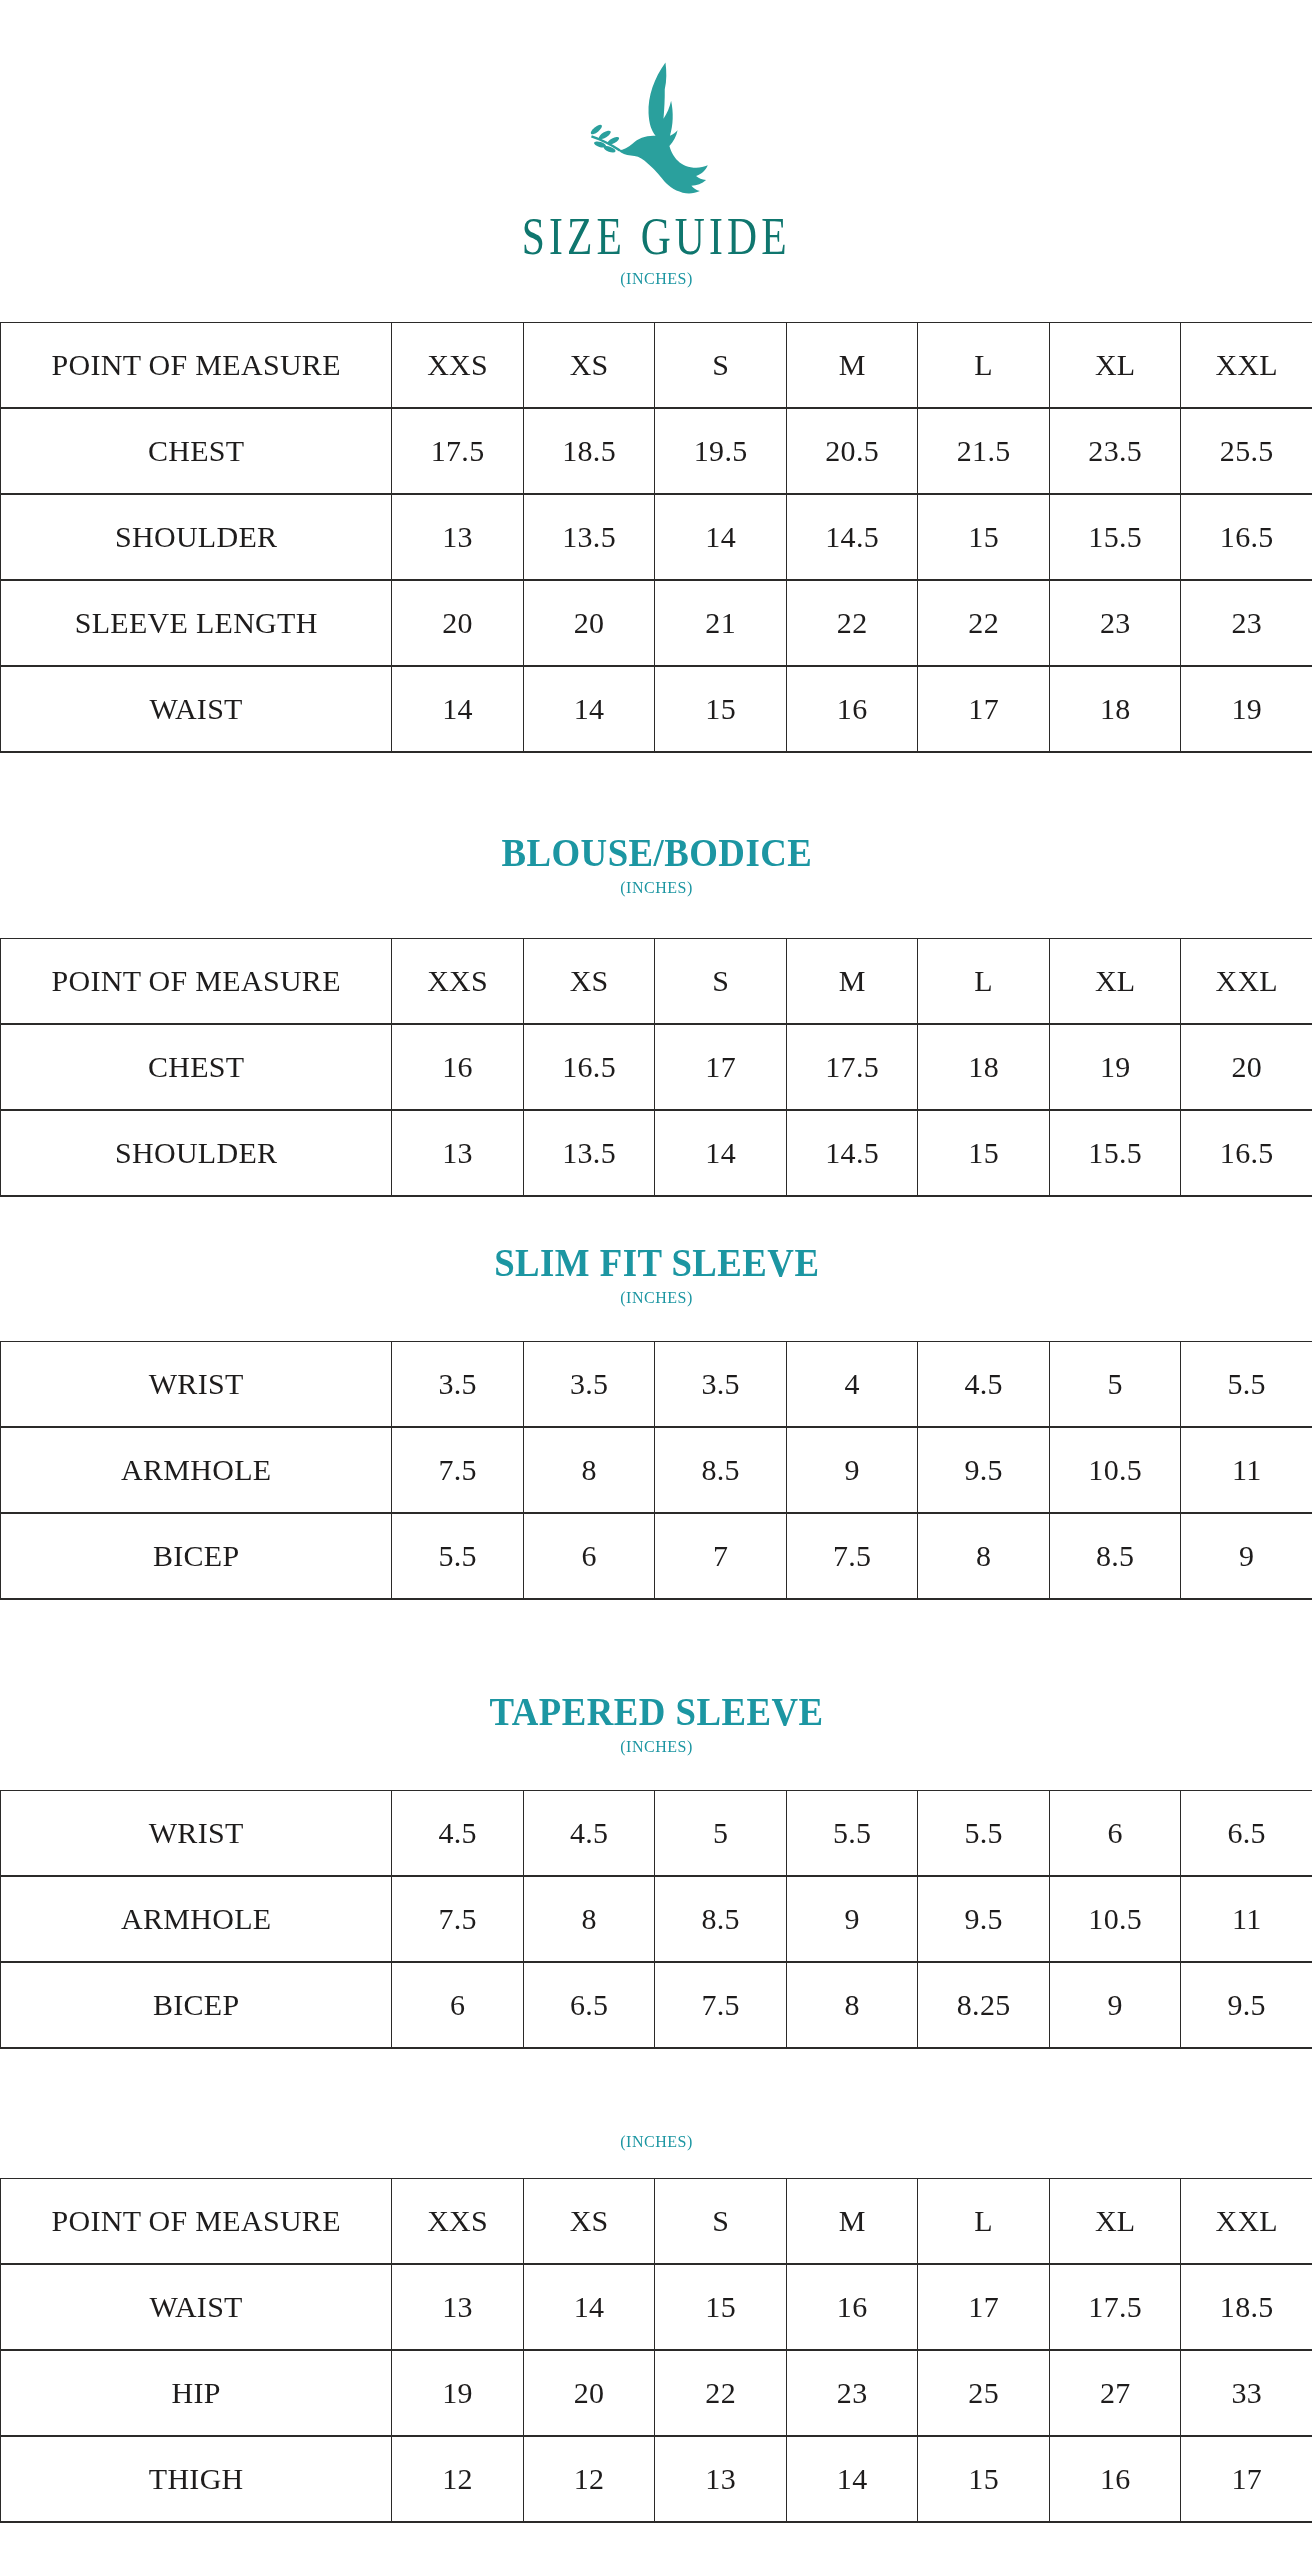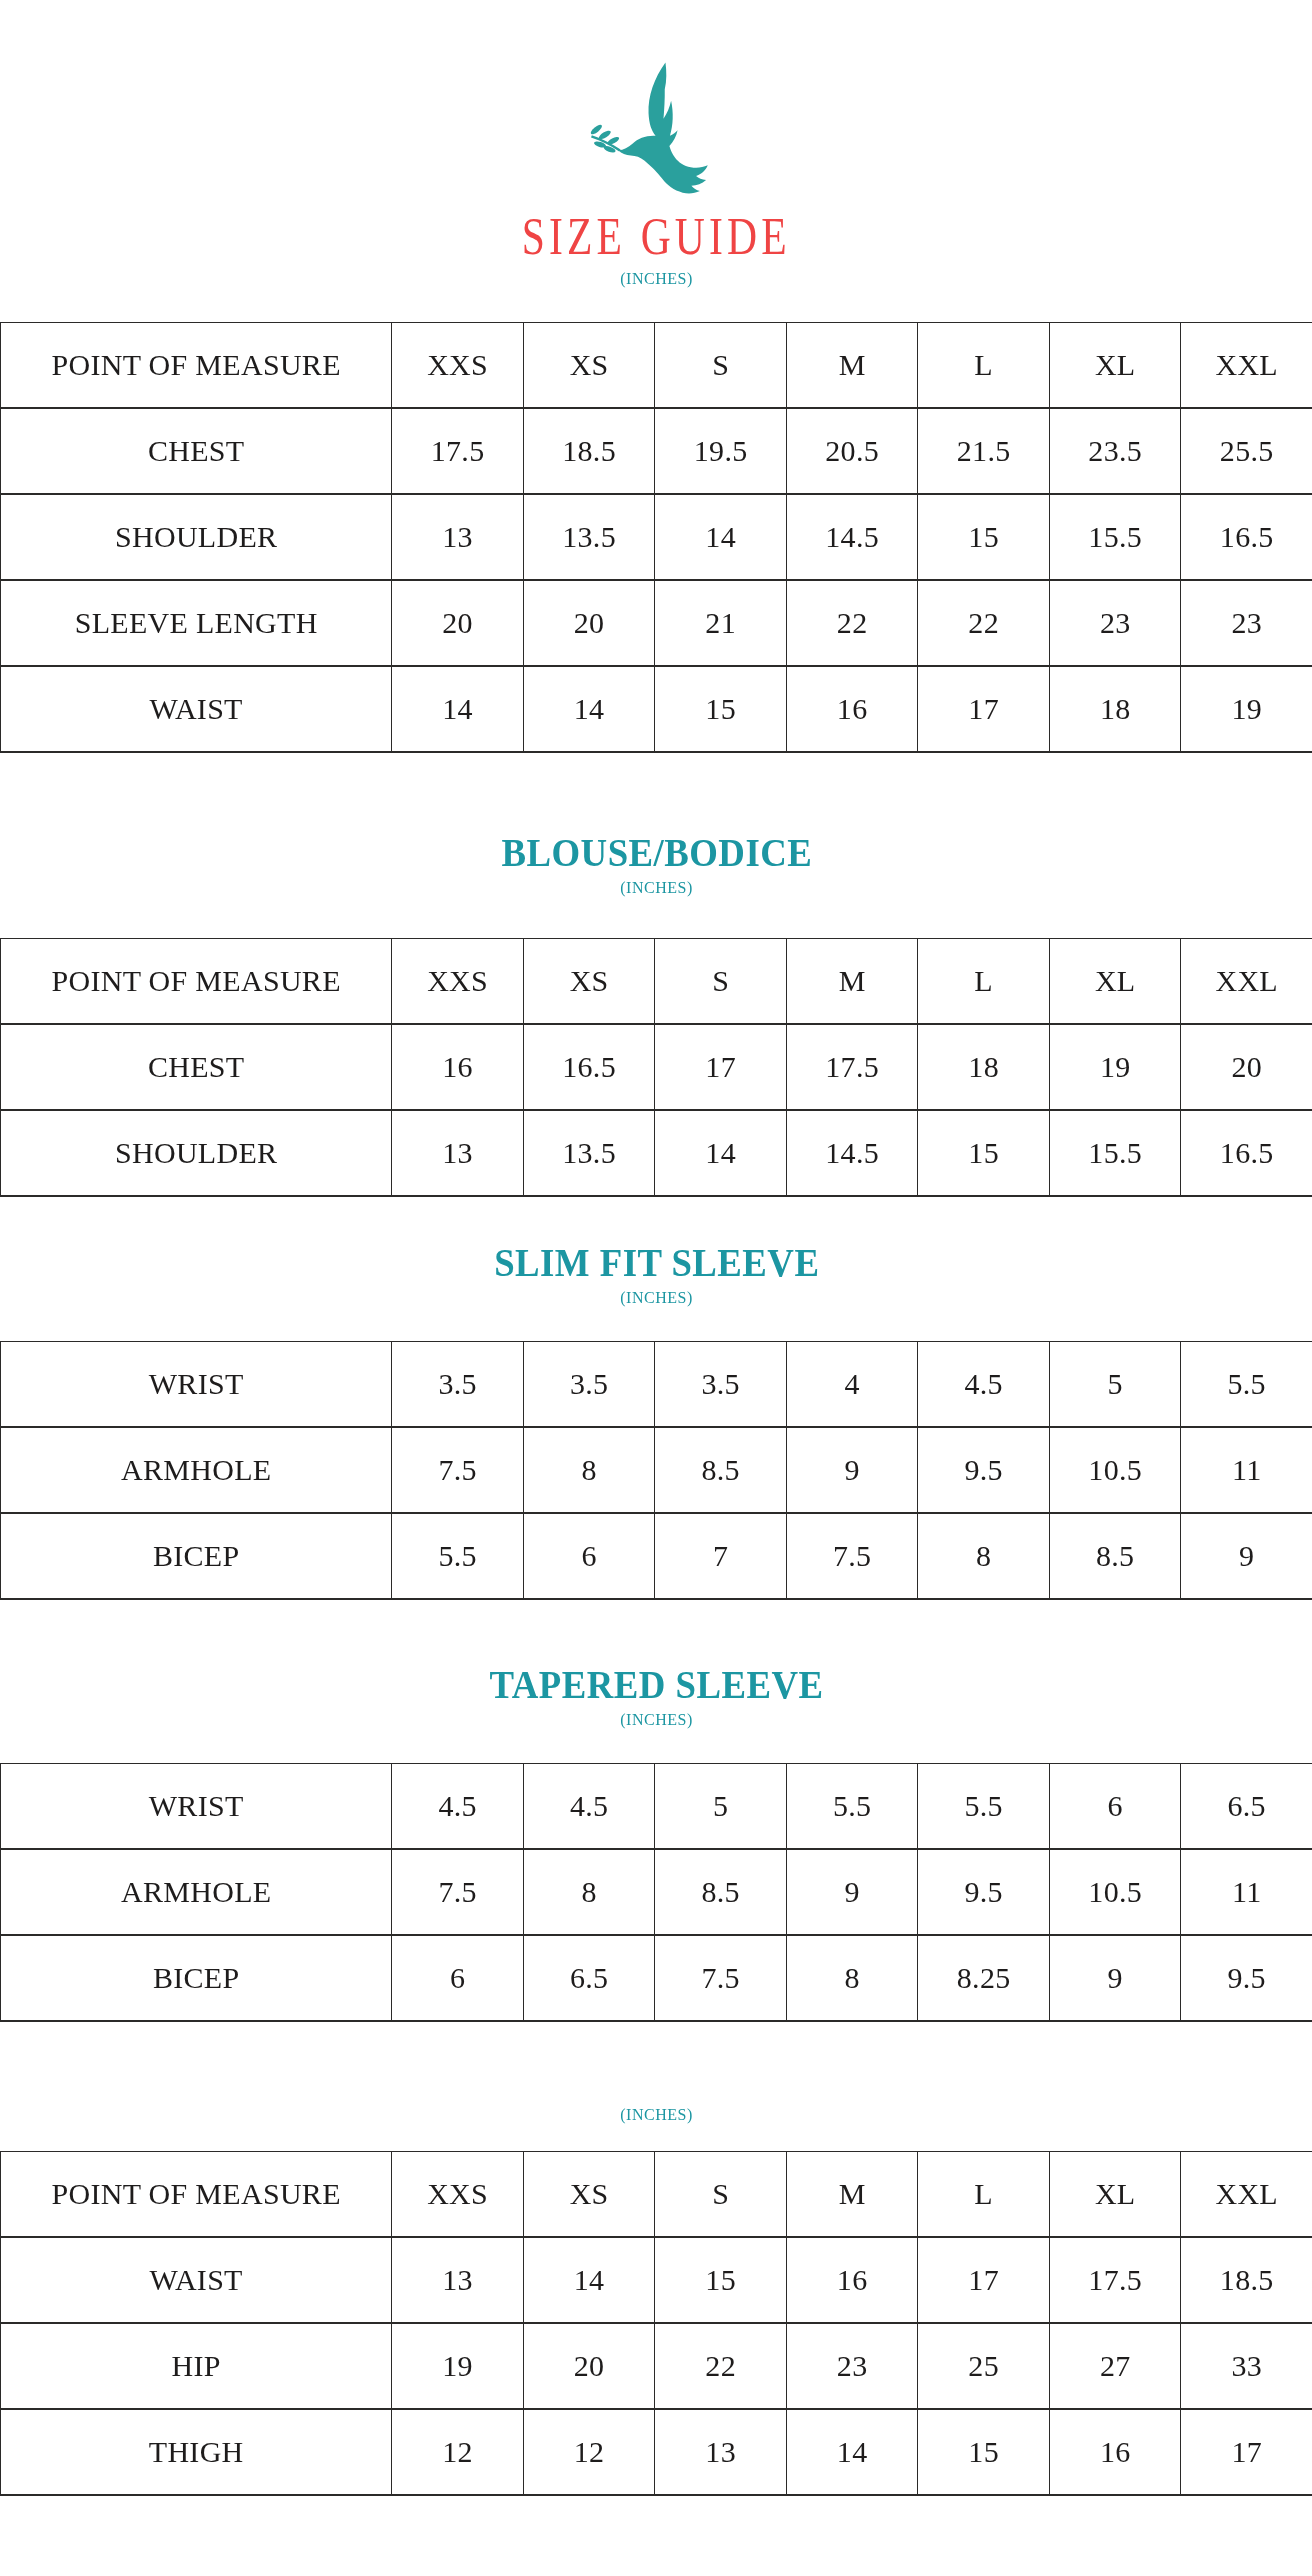--- a/index.html
+++ b/index.html
@@ -3,27 +3,27 @@
 <meta charset="utf-8">
 <style>
   html,body{margin:0;padding:0;background:#ffffff;}
   .page{
     width:1313px;height:2576px;overflow:hidden;background:#fff;
     font-family:"Liberation Serif","DejaVu Serif",serif;color:#231f20;
     margin:0 auto;position:relative;
   }
   .logo-wrap{padding-top:61px;text-align:center;}
   .dove-svg{display:block;margin:0 auto;width:206px;height:141px;}
-  .logo-title{margin-top:8.4px;font-size:52px;line-height:1.05;color:#ef4444;white-space:nowrap;}
+  .logo-title{margin-top:8.4px;font-size:52px;line-height:1.05;color:#0f766e;white-space:nowrap;}
   .logo-title .inner{display:inline-block;transform:scaleX(0.80);letter-spacing:5.2px;font-weight:400;}
   .size-section{text-align:center;}
   .s1{margin-top:4.2px;}
   .s2{margin-top:78px;}
   .s3{margin-top:44px;}
-  .s4{margin-top:63px;}
+  .s4{margin-top:90px;}
   .s5{margin-top:83px;}
   .section-title{
     margin:0;color:var(--accent,#1c96a2);font-size:40px;line-height:1.1;
     font-weight:700;letter-spacing:0.5px;
   }
   .section-title .inner{display:inline-block;transform:scaleX(0.92);}
   .section-subtitle{
     margin-top:3.1px;color:var(--accent,#1c96a2);font-size:16px;line-height:1.2;
     letter-spacing:0.5px;font-weight:400;
   }

